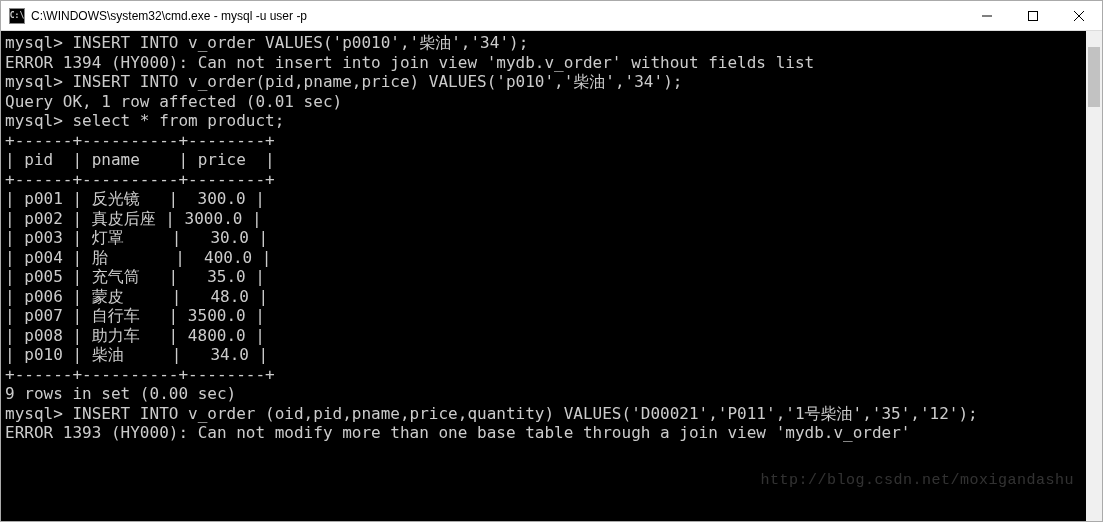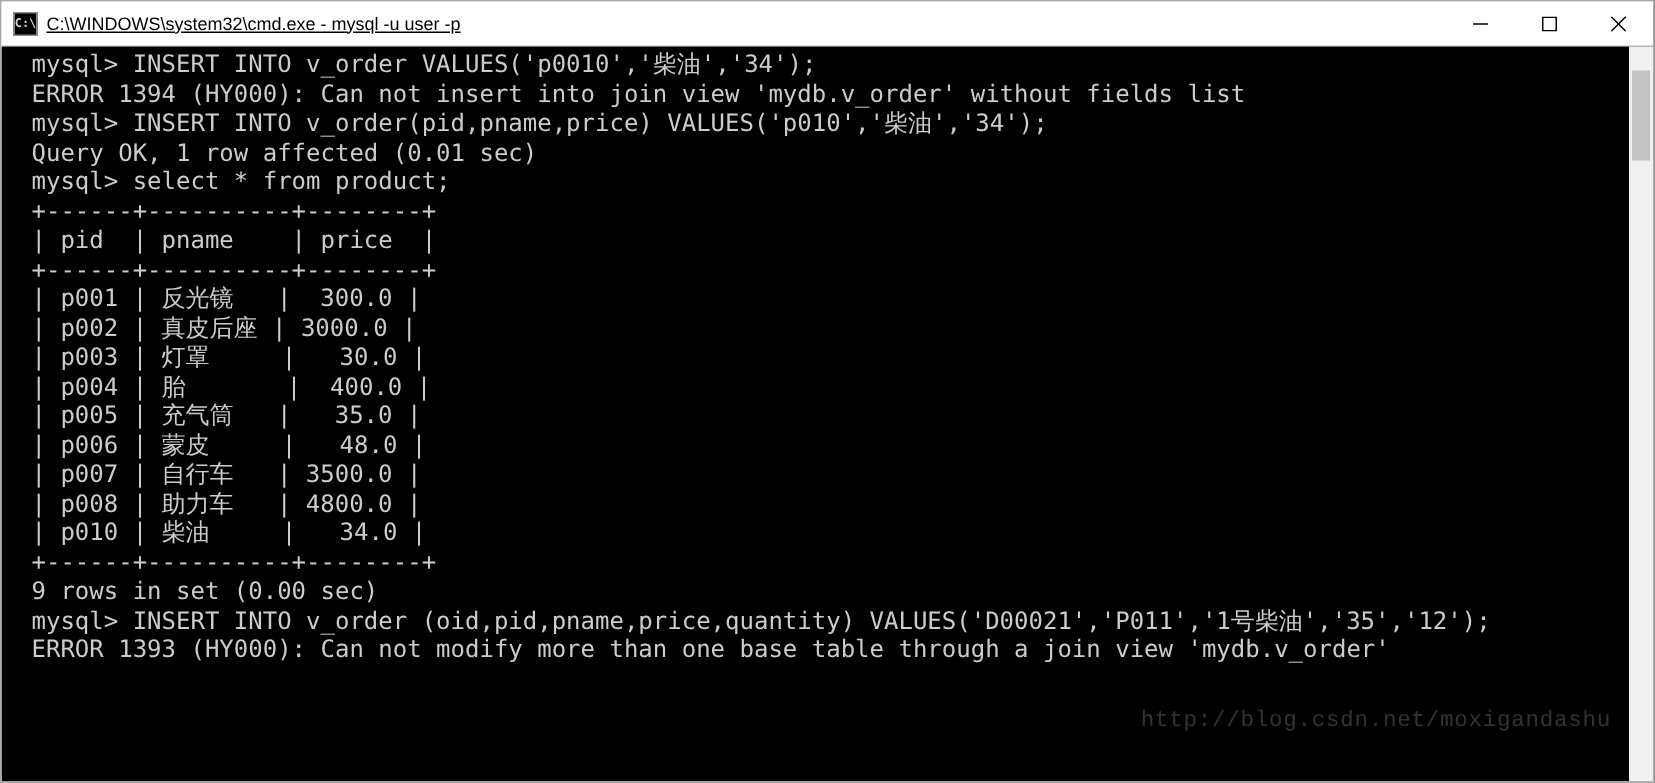--- a/index.html
+++ b/index.html
@@ -30,40 +30,39 @@
       font-size: 8px;
       color: #ccc;
       font-family: monospace;
       font-weight: bold;
       border: 1px solid #888;
     }
     .titlebar-title {
       font-size: 12px;
       color: #000;
       flex: 1;
-      text-decoration: underline;
     }
     .titlebar-buttons { display: flex; height: 100%; }
     .titlebar-btn {
       width: 46px;
       height: 100%;
       display: flex;
       align-items: center;
       justify-content: center;
       font-size: 12px;
       color: #000;
     }
     .terminal {
       background: #000;
       color: #ccc;
       font-family: "Consolas","NSimSun","SimSun","MS Gothic",monospace;
       font-size: 16px;
       line-height: 19.5px;
       height: calc(100% - 30px);
-      padding: 2px 20px;
+      padding: 2px 4px;
       white-space: pre;
       overflow: hidden;
       position: relative;
     }
     .scrollbar {
       position: absolute;
       top: 30px;
       right: 0;
       width: 16px;
       height: calc(100% - 30px);

